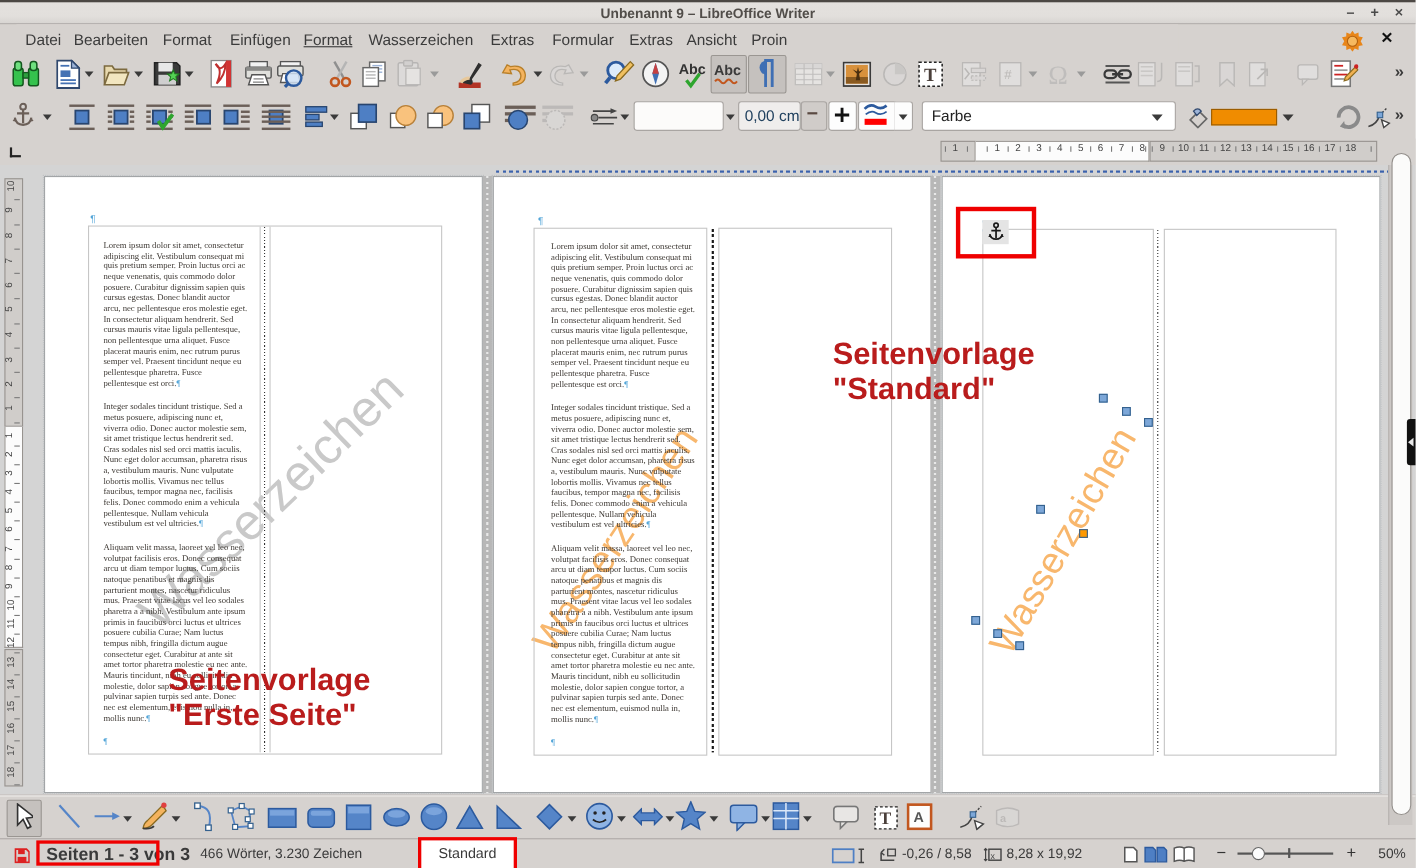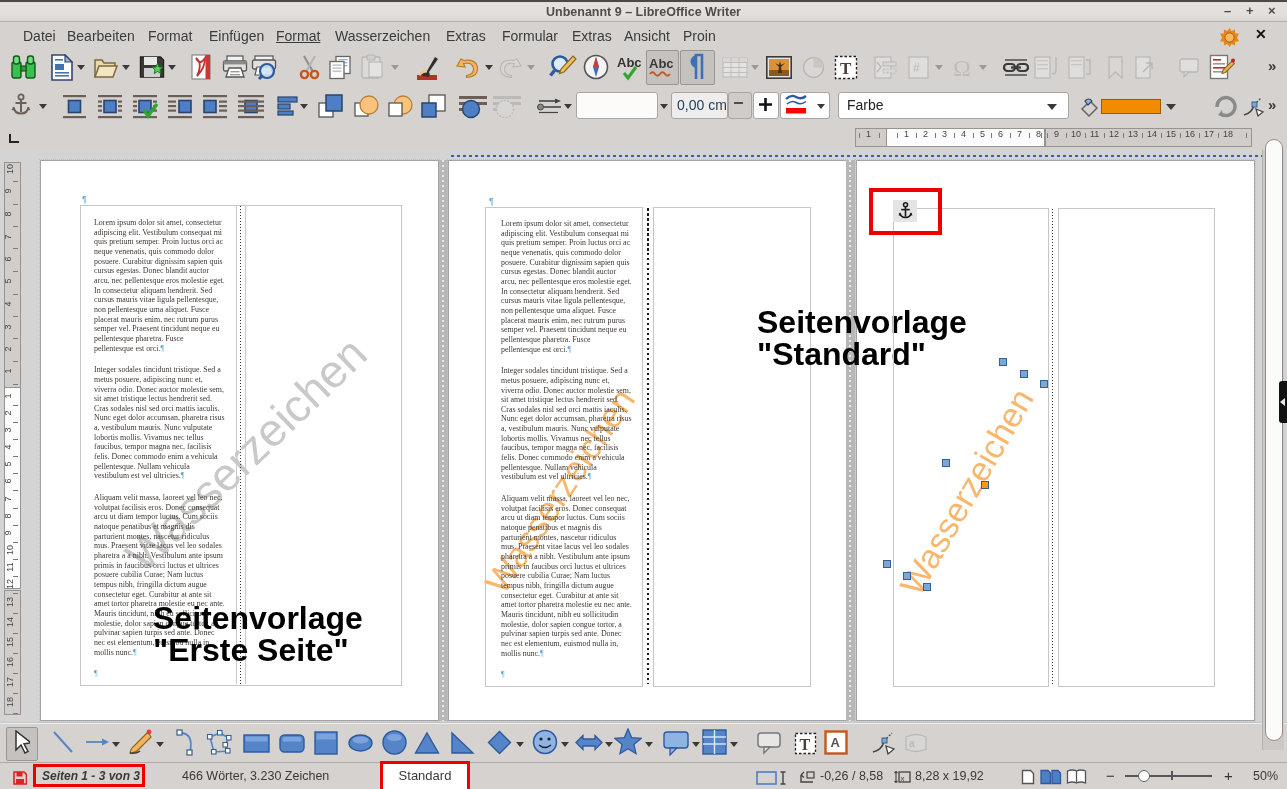--- a/index.html
+++ b/index.html
@@ -39,21 +39,21 @@
 .gapdots:before{content:"";position:absolute;left:3px;top:0;bottom:0;width:2px;
  background:repeating-linear-gradient(#e8e8e8 0 2px,#b7b7b7 2px 5px);}
 .framebox{position:absolute;border:1px solid #c6c6c6;}
 .vline{position:absolute;width:1px;background:#c9c9c9;}
 .dotline{position:absolute;width:1px;background:repeating-linear-gradient(#333 0 1px,transparent 1px 3px);}
 .dashline{position:absolute;width:2px;background:repeating-linear-gradient(#1a1a1a 0 2.5px,transparent 2.5px 5px);}
 .coltext{position:absolute;font-family:"Liberation Serif",serif;font-size:7.9px;line-height:9.65px;color:#3d3833;text-align:left;}
 .coltext p{margin:12px;}
 .pilc{color:#52a5d8;}
 .wm{position:absolute;font-family:"Liberation Sans",sans-serif;white-space:nowrap;}
-.redtext{position:absolute;color:#000000;font-weight:bold;font-size:32px;line-height:32px;white-space:nowrap;font-family:"Liberation Sans",sans-serif;}
+.redtext{position:absolute;color:#b91c1c;font-weight:bold;font-size:28px;line-height:32px;white-space:nowrap;font-family:"Liberation Sans",sans-serif;}
 .handle{position:absolute;width:6px;height:6px;background:#7da7d8;border:1px solid #34618e;}
 
 #drawbar{position:absolute;left:0;top:722px;width:1287px;height:40px;background:#d6d2cf;border-top:1px solid #c9c5c2;box-shadow:inset 0 1px 0 #efedeb;}
 #statusbar{position:absolute;left:0;top:762px;width:1287px;height:27px;background:#d6d2cf;border-top:1px solid #aeaaa7;font-size:12.5px;color:#3a3a3a;}
 .sbtext{position:absolute;top:6px;}
 .redbox{position:absolute;border:3px solid #ef0000;}
 
 #vscroll{position:absolute;left:1262px;top:150px;width:21px;height:600px;background:#ccc8c5;border-left:1px solid #b5b1ae;}
 #vthumb{position:absolute;left:2px;top:-11px;width:16px;height:600px;background:#fbfbfa;border:1px solid #928e8a;border-radius:9px;}
 #sidetab{position:absolute;left:1279px;top:381px;width:8px;height:42px;background:#111;border-radius:3px 0 0 3px;}
@@ -755,21 +755,21 @@
   <text x="5" y="16" font-size="10" fill="#999" font-family="Liberation Sans" font-weight="bold">a</text>
  </svg>
 </div>
 
 <div id="statusbar">
  <svg class="abs" style="left:13px;top:8px;" width="14" height="14" viewBox="0 0 14 14">
   <path d="M1 1 h10 l2.5 2.5 v9.5 h-12.5 z" fill="none" stroke="#d22" stroke-width="1.6"></path>
   <rect x="3.5" y="1" width="6" height="4.5" fill="#d22"></rect>
   <rect x="3" y="8" width="8" height="5" fill="#d22"></rect>
  </svg>
- <div class="sbtext" style="left:42px;font-weight:bold;font-size:12px;white-space:nowrap;font-style:italic;">Seiten 1 - 3 von 3</div>
+ <div class="sbtext" style="left:42px;font-weight:bold;font-size:16px;white-space:nowrap;">Seiten 1 - 3 von 3</div>
  <div class="redbox" style="left:33px;top:1px;width:106px;height:17px;"></div>
  <div class="sbtext" style="left:182px;">466 Wörter, 3.230 Zeichen</div>
  <div class="abs" style="left:380px;top:-2px;width:84px;height:24px;background:#fff;border:3px solid #ef0000;text-align:center;font-size:13px;padding-top:4px;">Standard</div>
  <svg class="abs" style="left:756px;top:7px;" width="32" height="16" viewBox="0 0 32 16">
   <rect x="1" y="2" width="19" height="12" fill="none" stroke="#4e7fc4" stroke-width="1.6"></rect>
   <path d="M27 2 v12 M24.5 2 h5 M24.5 14 h5" stroke="#444" stroke-width="1.4" fill="none"></path>
  </svg>
  <svg class="abs" style="left:799px;top:7px;" width="16" height="14" viewBox="0 0 16 14">
   <path d="M2 5 v7 h12 M2 5 l3-3 m-3 3 l3 2.5" stroke="#444" stroke-width="1.4" fill="none"></path>
   <rect x="8" y="2" width="7" height="6" fill="none" stroke="#444" stroke-width="1.2"></rect>

